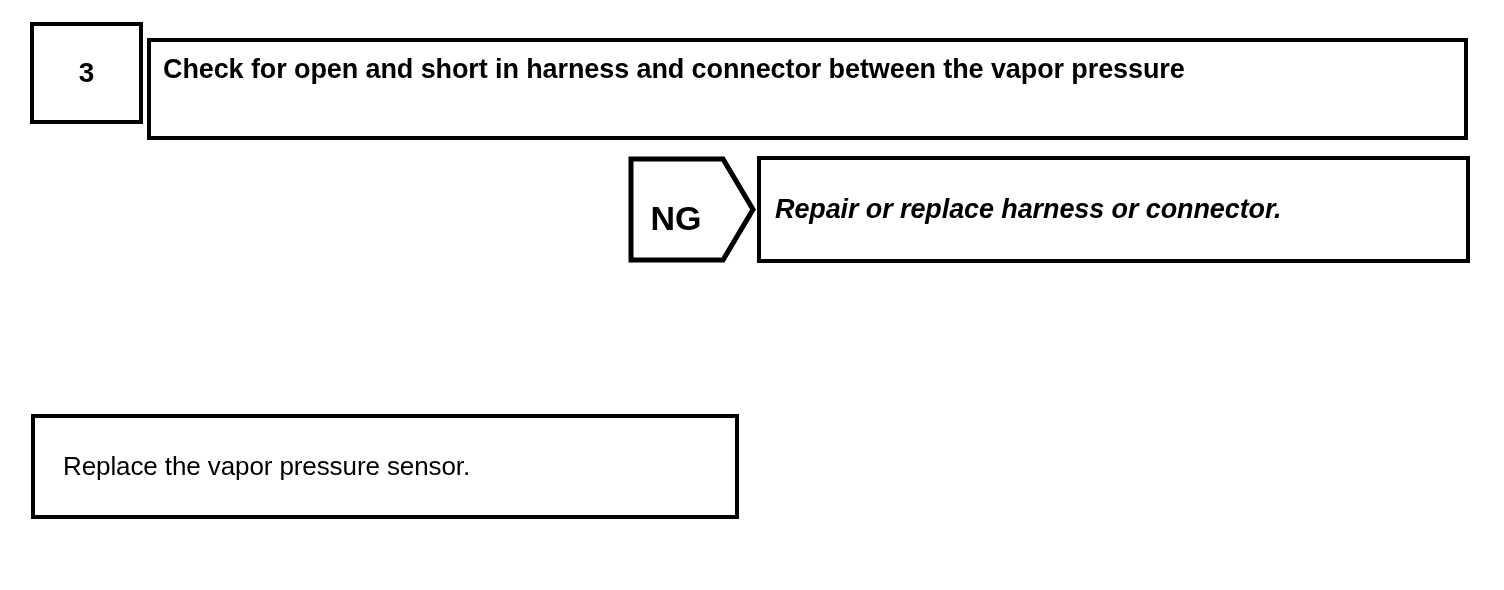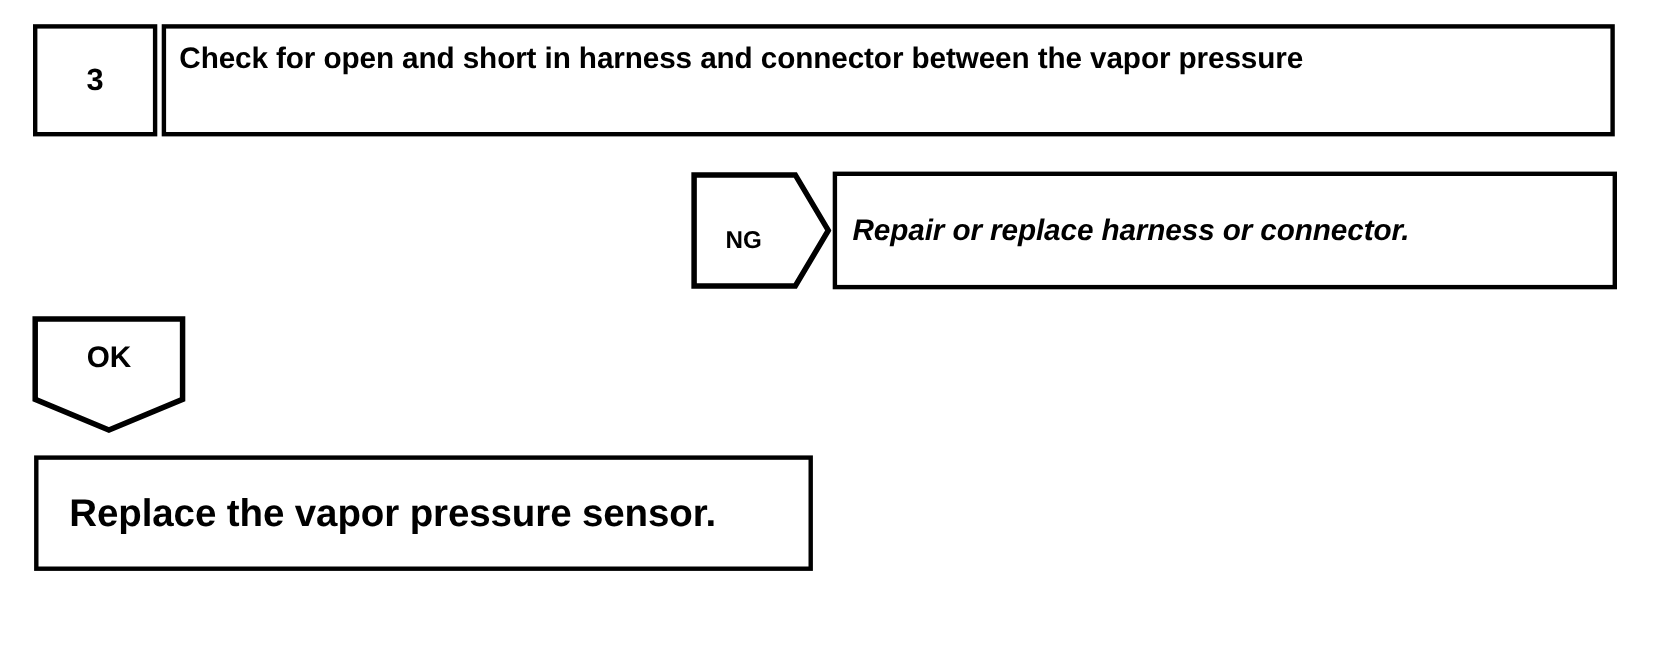--- a/index.html
+++ b/index.html
@@ -49,21 +49,21 @@
   .step-number-cell .num {
     font-size: 28px;
     font-weight: bold;
     line-height: 1;
     letter-spacing: 0px;
   }
 
   .step-text-cell {
     position: absolute;
     left: 117px;
-    top: 0px;
+    top: 16px;
     width: 1321px;
     height: 102px;
     border: 4px solid #000000;
     box-sizing: border-box;
     padding: 9px 14px 0 12px;
   }
   .step-text-cell .line {
     font-size: 27px;
     font-weight: bold;
     line-height: 36px;
@@ -86,21 +86,21 @@
   }
   .ng-pentagon .ng-label {
     position: absolute;
     left: 0;
     top: 0;
     width: 96px;
     height: 124px;
     display: flex;
     align-items: center;
     justify-content: center;
-    font-size: 22px;
+    font-size: 34px;
     font-weight: bold;
     letter-spacing: 0px;
   }
 
   .repair-box {
     position: absolute;
     left: 757px;
     top: 156px;
     width: 713px;
     height: 107px;
@@ -152,22 +152,22 @@
     top: 414px;
     width: 708px;
     height: 105px;
     border: 4px solid #000000;
     box-sizing: border-box;
     display: flex;
     align-items: center;
     padding-left: 28px;
   }
   .final-box .txt {
-    font-size: 35px;
-    font-weight: bold;
+    font-size: 26px;
+    font-weight: normal;
     letter-spacing: -0.1px;
     white-space: nowrap;
   }
 </style>
 </head>
 <body>
 
 <div class="canvas">
 
   <div class="step-row">
@@ -186,24 +186,18 @@
     <svg viewBox="0 0 128 107" xmlns="http://www.w3.org/2000/svg">
       <polygon points="3,3 95,3 125,53.5 95,104 3,104" fill="#ffffff" stroke="#000000" stroke-width="5" stroke-linejoin="miter"></polygon>
     </svg>
     <span class="ng-label">NG</span>
   </div>
 
   <div class="repair-box">
     <span class="txt">Repair or replace harness or connector.</span>
   </div>
 
-  <div class="ok-pentagon">
-    <svg viewBox="0 0 140 107" xmlns="http://www.w3.org/2000/svg">
-      <polygon points="3,3 137,3 137,76 70,104 3,76" fill="#ffffff" stroke="#000000" stroke-width="5" stroke-linejoin="miter"></polygon>
-    </svg>
-    <span class="ok-label">OK</span>
-  </div>
 
   <div class="final-box">
     <span class="txt">Replace the vapor pressure sensor.</span>
   </div>
 
 </div>
 
 </body></html>

